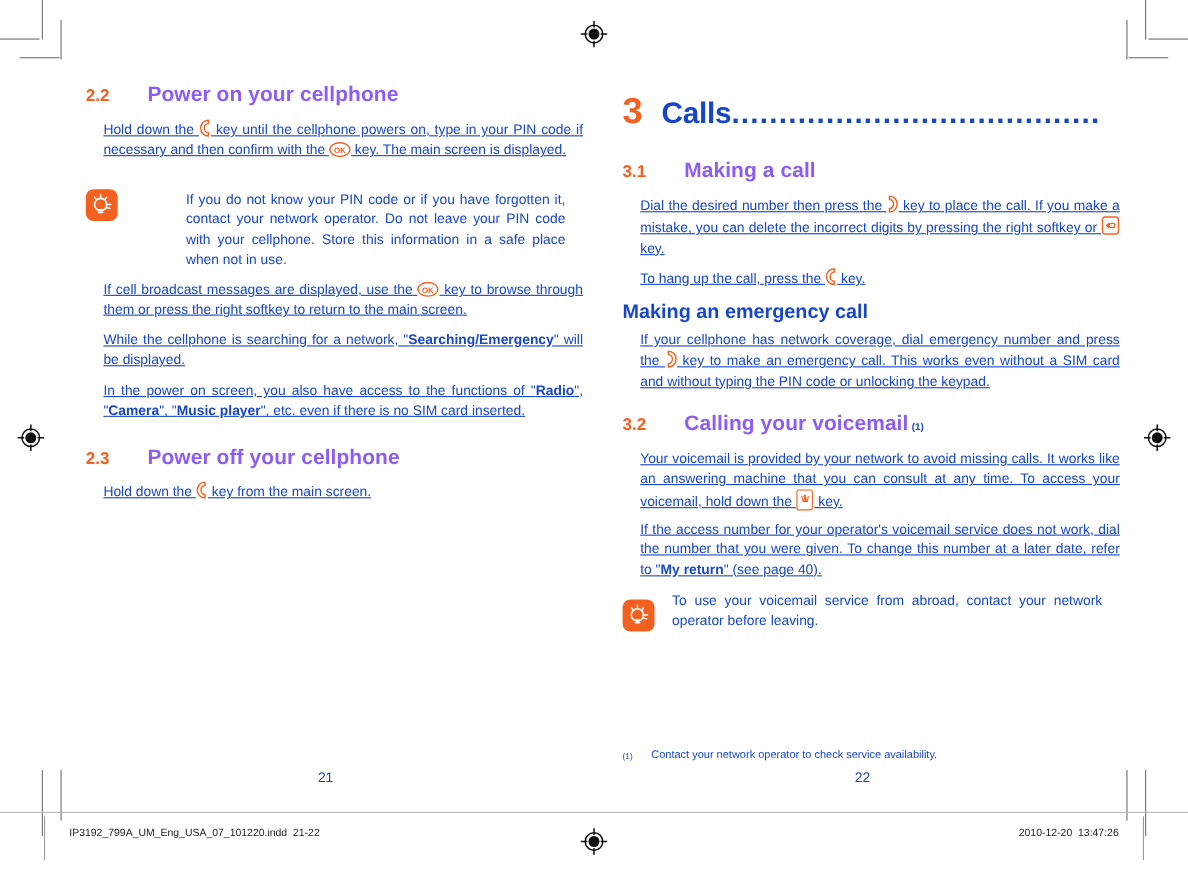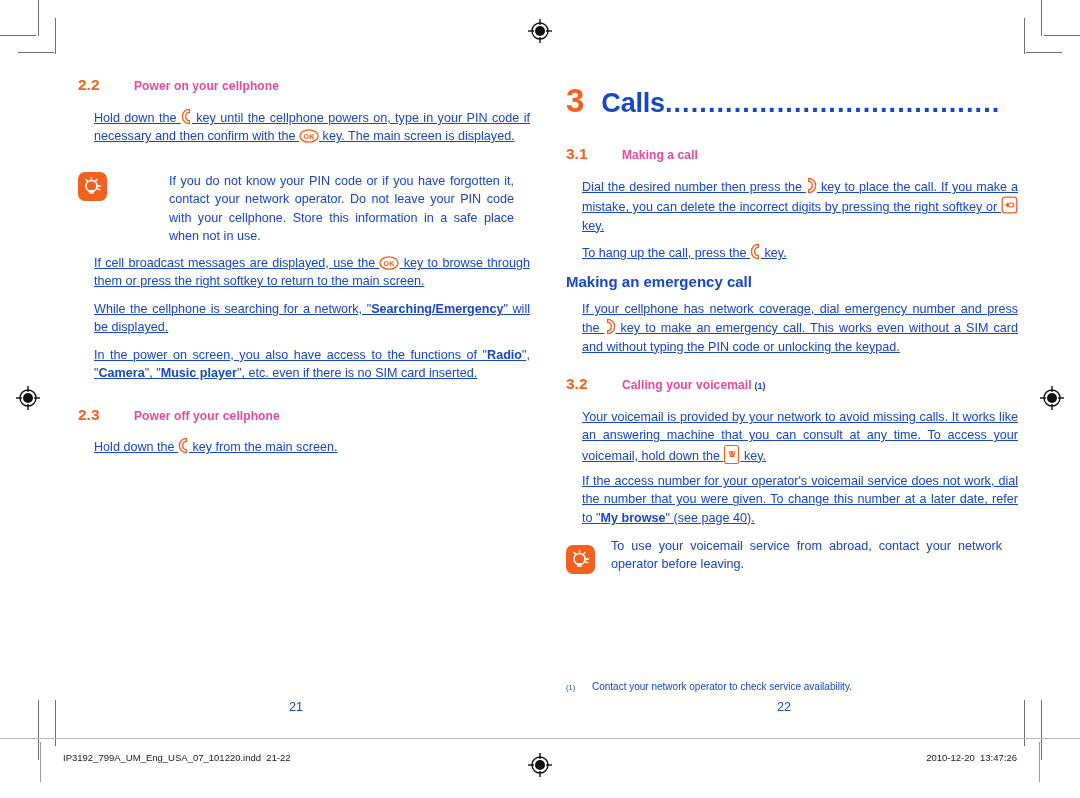--- a/index.html
+++ b/index.html
@@ -86,38 +86,38 @@
     align-items: baseline;
   }
   .sec-num {
     color: #f4601f;
     font-size: 15.5px;
     font-weight: bold;
     width: 56px;
     flex: none;
   }
   .sec-title {
-    color: #ec4899;
-    font-size: 12px;
+    color: #8b5cf6;
+    font-size: 19px;
     font-weight: bold;
     letter-spacing: 0.1px;
   }
   .sup {
     font-size: 9px;
     vertical-align: super;
     font-weight: bold;
     color: #1746c8;
     margin-left: 3px;
   }
 
   .sub {
     position: absolute;
     left: 0;
     color: #1746c8;
-    font-size: 15px;
+    font-size: 18px;
     font-weight: bold;
   }
 
   p.body {
     position: absolute;
     left: 16px;
     margin: 0;
     width: 436px;
     color: #1746c8;
     font-size: 12.6px;
@@ -398,21 +398,21 @@
       <span class="sec-num">3.2</span>
       <span class="sec-title">Calling your voicemail</span>
       <span class="sup">(1)</span>
     </div>
 
     <p class="body" style="top:408px;">
       <span>Your voicemail is provided by your network to avoid missing calls. It works like an answering machine that you can consult at any time. To access your voicemail, hold down the </span><span class="key-num"><i class="top">1</i><i class="bot">W</i></span><span> key.</span>
     </p>
 
     <p class="body" style="top:472px;">
-      <span>If the access number for your operator's voicemail service does not work, dial the number that you were given. To change this number at a later date, refer to "</span><b>My browse</b><span>" (see page 40).</span>
+      <span>If the access number for your operator's voicemail service does not work, dial the number that you were given. To change this number at a later date, refer to "</span><b>My return</b><span>" (see page 40).</span>
     </p>
 
     <div class="tip" style="top:537px;align-items:flex-end;">
       <div class="tip-icon">
         <svg width="21" height="23" viewBox="0 0 21 23">
           <circle cx="9.5" cy="11" r="5.6" fill="none" stroke="#ffffff" stroke-width="1.5"></circle>
           <path d="M7.4 15.8 L11.6 15.8 M7.6 18 L11.4 18" stroke="#ffffff" stroke-width="1.5" stroke-linecap="round"></path>
           <path d="M9.5 2.2 L9.5 4.2 M4.0 4.4 L5.3 6.0 M15.0 4.4 L13.7 6.0" stroke="#ffffff" stroke-width="1.4" stroke-linecap="round"></path>
           <path d="M14.5 11 L18.6 11 M14.6 13.6 L17.8 14.6" stroke="#ffffff" stroke-width="1.4" stroke-linecap="round"></path>
         </svg>

